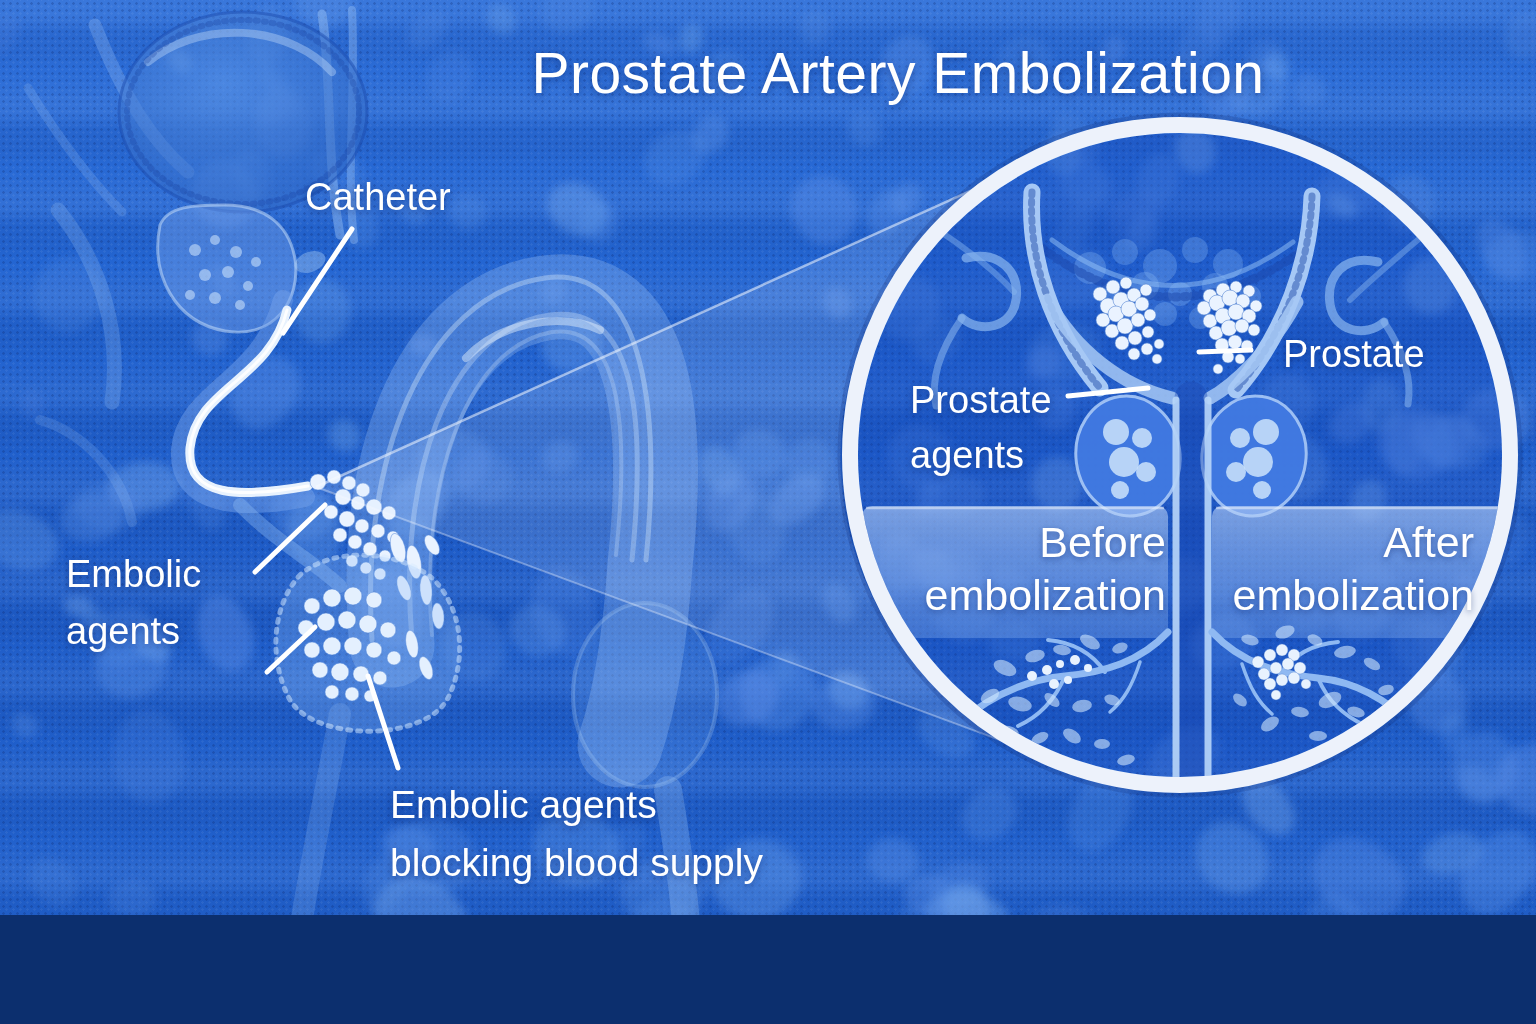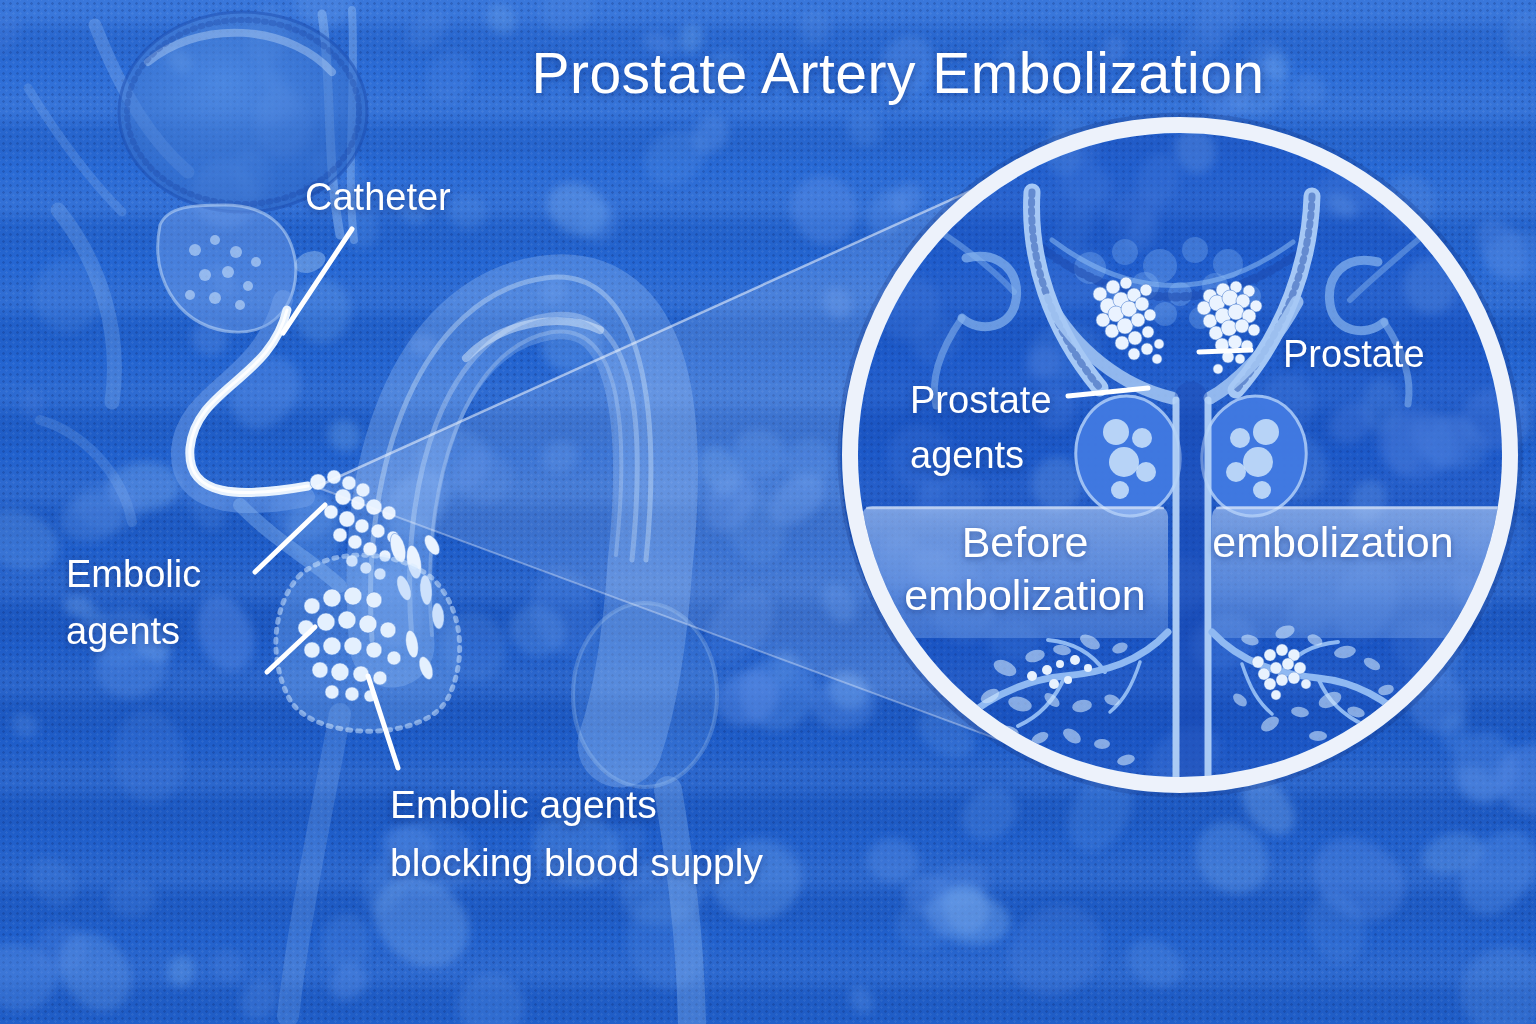--- a/index.html
+++ b/index.html
@@ -1,17 +1,17 @@
 <!DOCTYPE html>
 <html><head>
 <meta charset="utf-8">
 <style>
   html,body{margin:0;padding:0;background:#0c2f6e;}
   .canvas{
-    position:relative;width:1536px;height:1024px;overflow:hidden;
+    position:relative;width:1536px;height:915px;overflow:hidden;
     font-family:"Liberation Sans","DejaVu Sans",sans-serif;
     background-image:
       radial-gradient(circle, rgba(8,28,88,0.22) 1.1px, transparent 1.5px),
       radial-gradient(circle, rgba(255,255,255,0.055) 1px, transparent 1.4px),
       repeating-linear-gradient(180deg,
         rgba(255,255,255,0.055) 0px, rgba(255,255,255,0.055) 16px,
         rgba(10,34,100,0.07) 34px, rgba(10,34,100,0.07) 52px,
         rgba(255,255,255,0.0) 70px, rgba(255,255,255,0.045) 96px),
       linear-gradient(180deg,#2e6fd9 0%, #2365d2 30%, #1e5cc8 62%, #2161cd 100%);
     background-size:7px 7px, 7px 7px, auto, auto;
@@ -26,21 +26,21 @@
   .title{
     position:absolute;left:478px;top:40px;width:840px;text-align:center;
     font-size:57px;color:#fff;letter-spacing:0.5px;
     text-shadow:0 2px 8px rgba(8,35,105,0.5);
   }
   .lbl-catheter{left:305px;top:170px;font-size:38px;}
   .lbl-embolic-left{left:66px;top:546px;font-size:38px;line-height:57px;}
   .lbl-embolic-bottom{left:366px;top:776px;font-size:39px;line-height:58px;margin-left:24px;}
   .lbl-prostate-artery{left:910px;top:373px;font-size:38px;line-height:55px;}
   .lbl-prostate{left:1283px;top:327px;font-size:38px;}
-  .panel-label{position:absolute;top:516px;width:282px;text-align:center;
+  .panel-label{position:absolute;top:516px;width:282px;text-align:right;
     font-size:43px;line-height:53px;color:#fff;
     text-shadow:0 2px 6px rgba(8,35,105,0.45);}
   .panel-before{left:884px;}
   .panel-after{left:1192px;}
   .line{display:block;}
 </style>
 </head>
 <body>
 
 <div class="canvas">
@@ -593,16 +593,17 @@
   </div>
 
   <div class="label lbl-prostate">Prostate</div>
 
   <div class="panel-label panel-before">
     <span class="line">Before</span>
     <span class="line">embolization</span>
   </div>
 
   <div class="panel-label panel-after">
+    <span class="line">After</span>
     <span class="line">embolization</span>
   </div>
 
 </div>
 
 </body></html>

